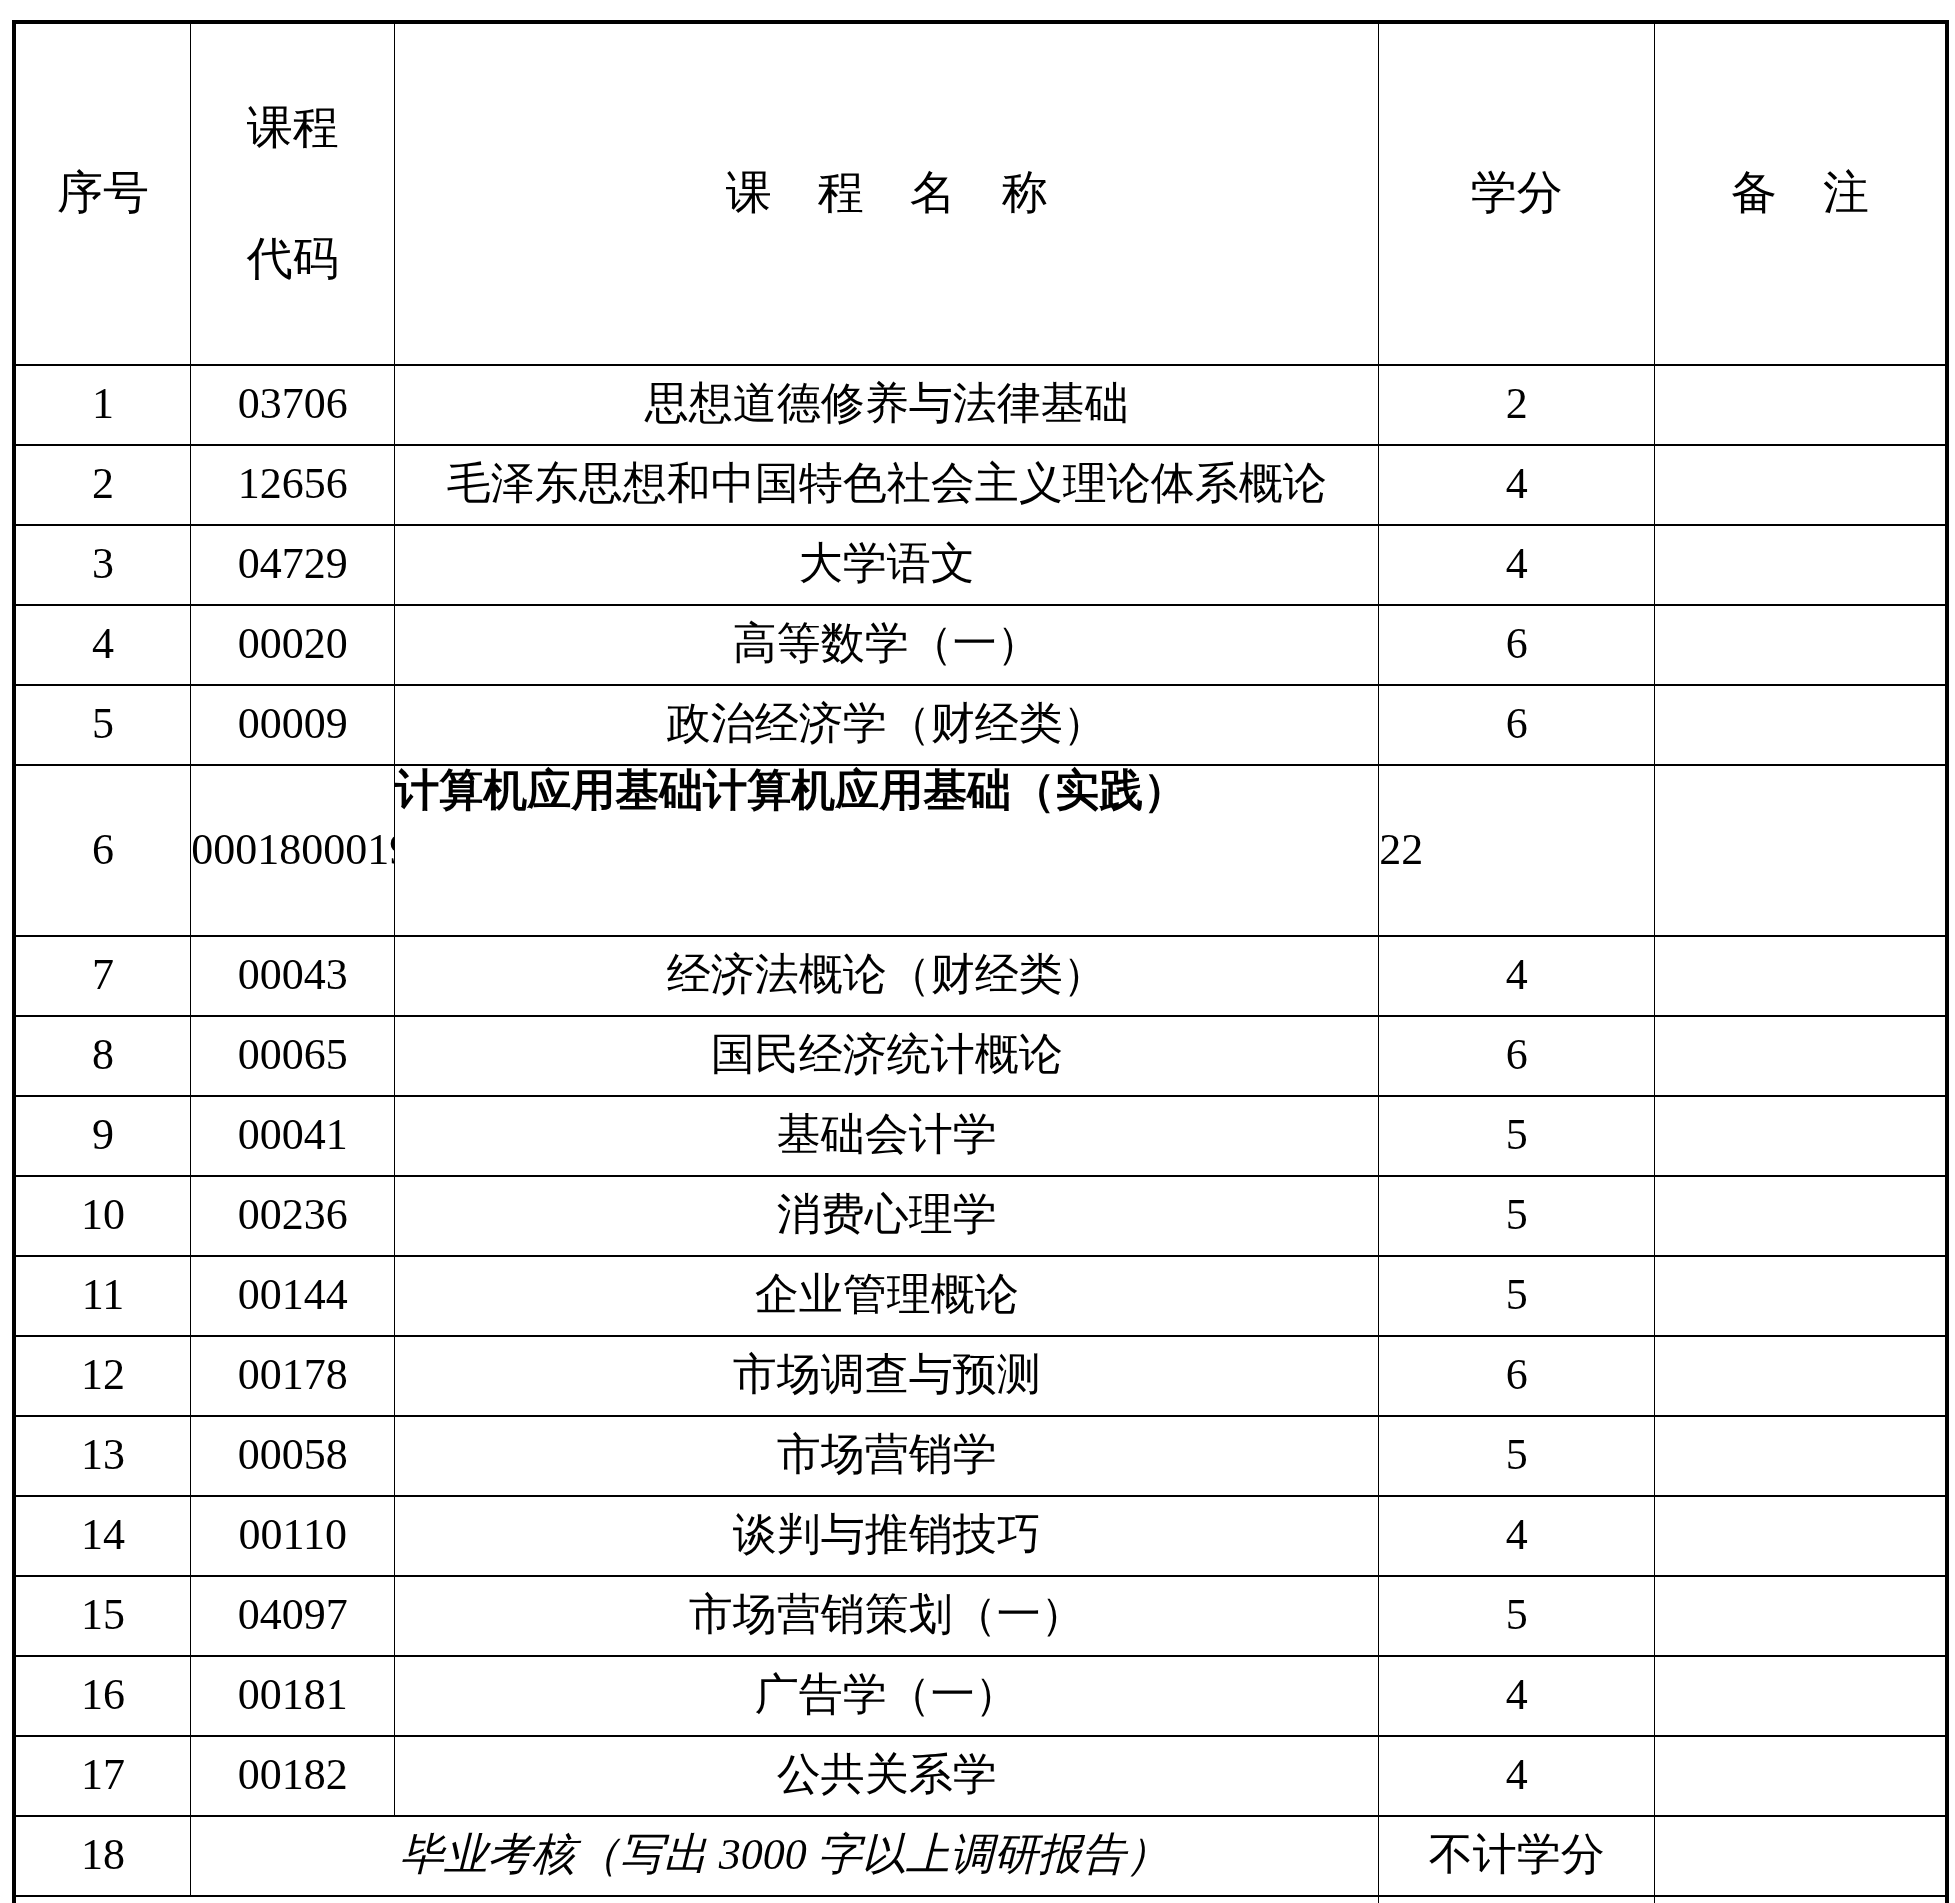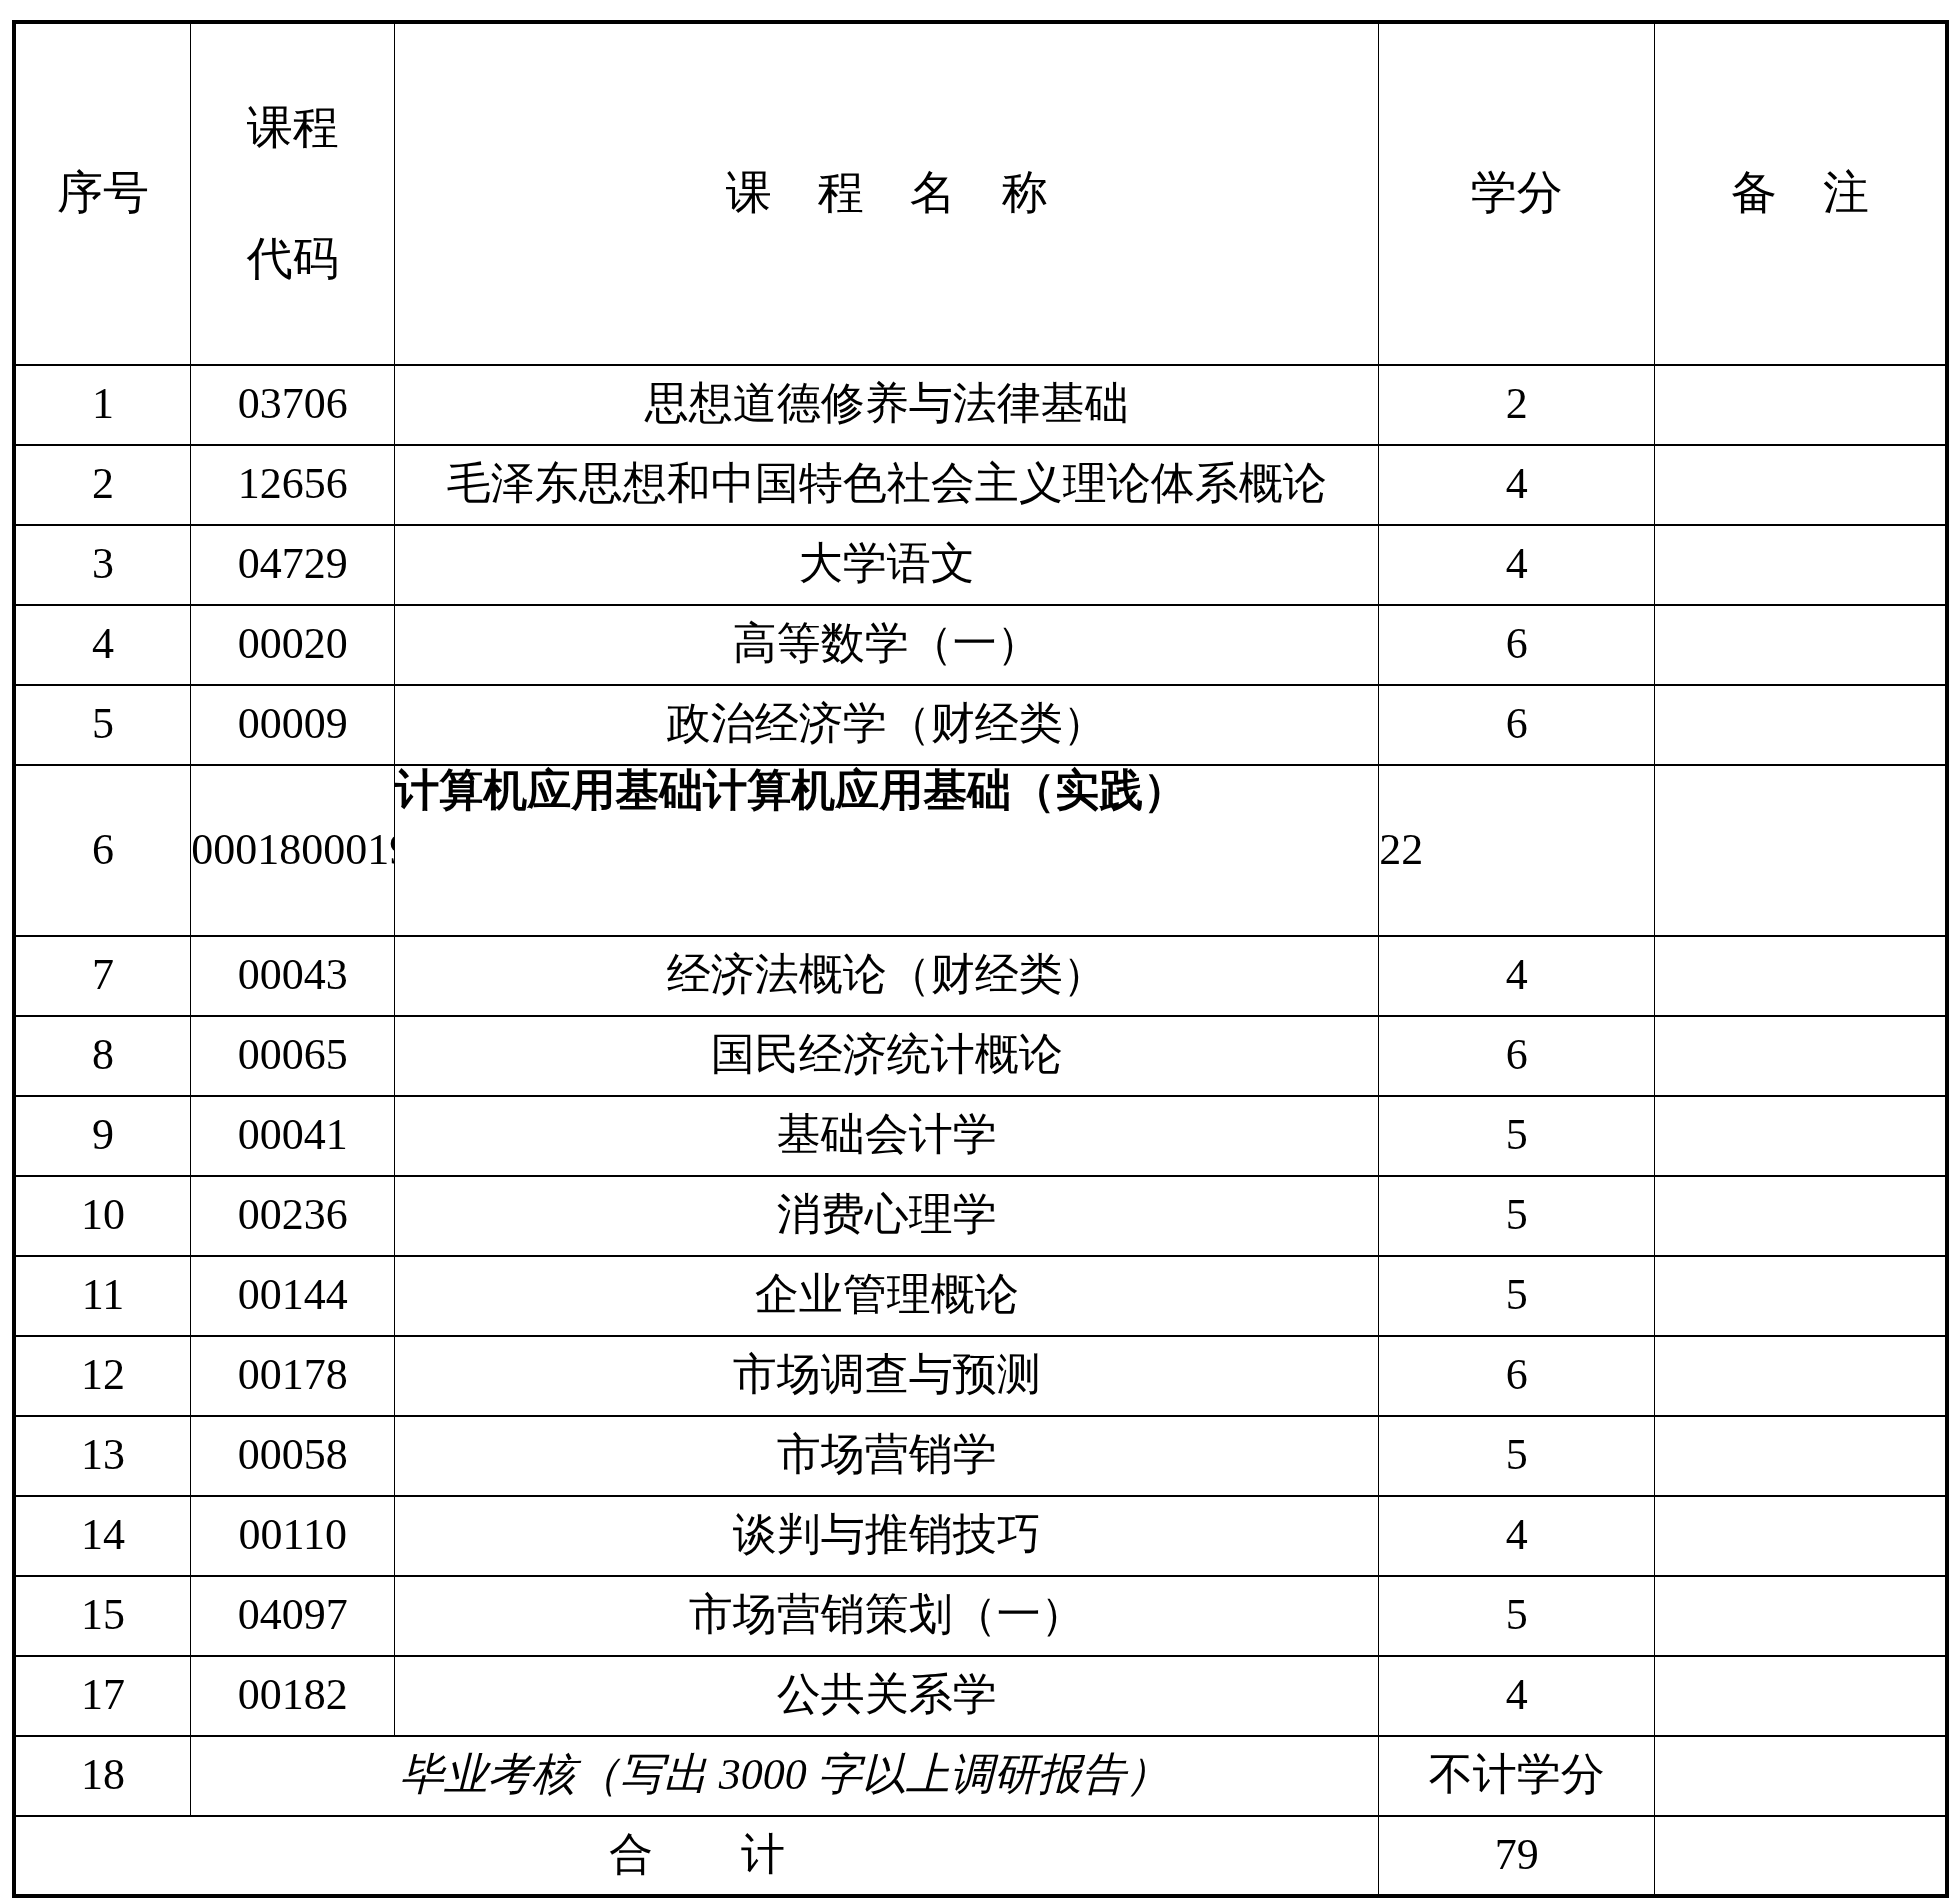--- a/index.html
+++ b/index.html
@@ -224,20 +224,27 @@
     </tr>
 
     <tr class="data-row">
       <td>15</td>
       <td>04097</td>
       <td class="name-cell">市场营销策划（一）</td>
       <td>5</td>
       <td></td>
     </tr>
 
+    <tr class="data-row">
+      <td>16</td>
+      <td>00181</td>
+      <td class="name-cell">广告学（一）</td>
+      <td>4</td>
+      <td></td>
+    </tr>
 
     <tr class="data-row">
       <td>17</td>
       <td>00182</td>
       <td class="name-cell">公共关系学</td>
       <td>4</td>
       <td></td>
     </tr>
 
     <tr class="data-row">

